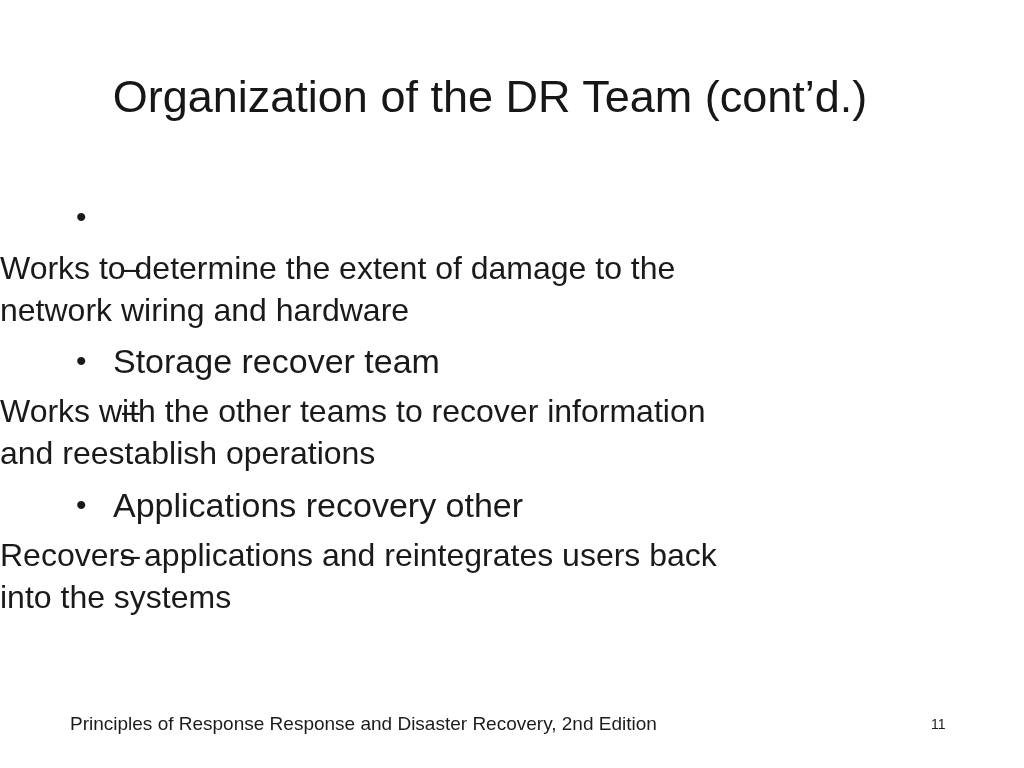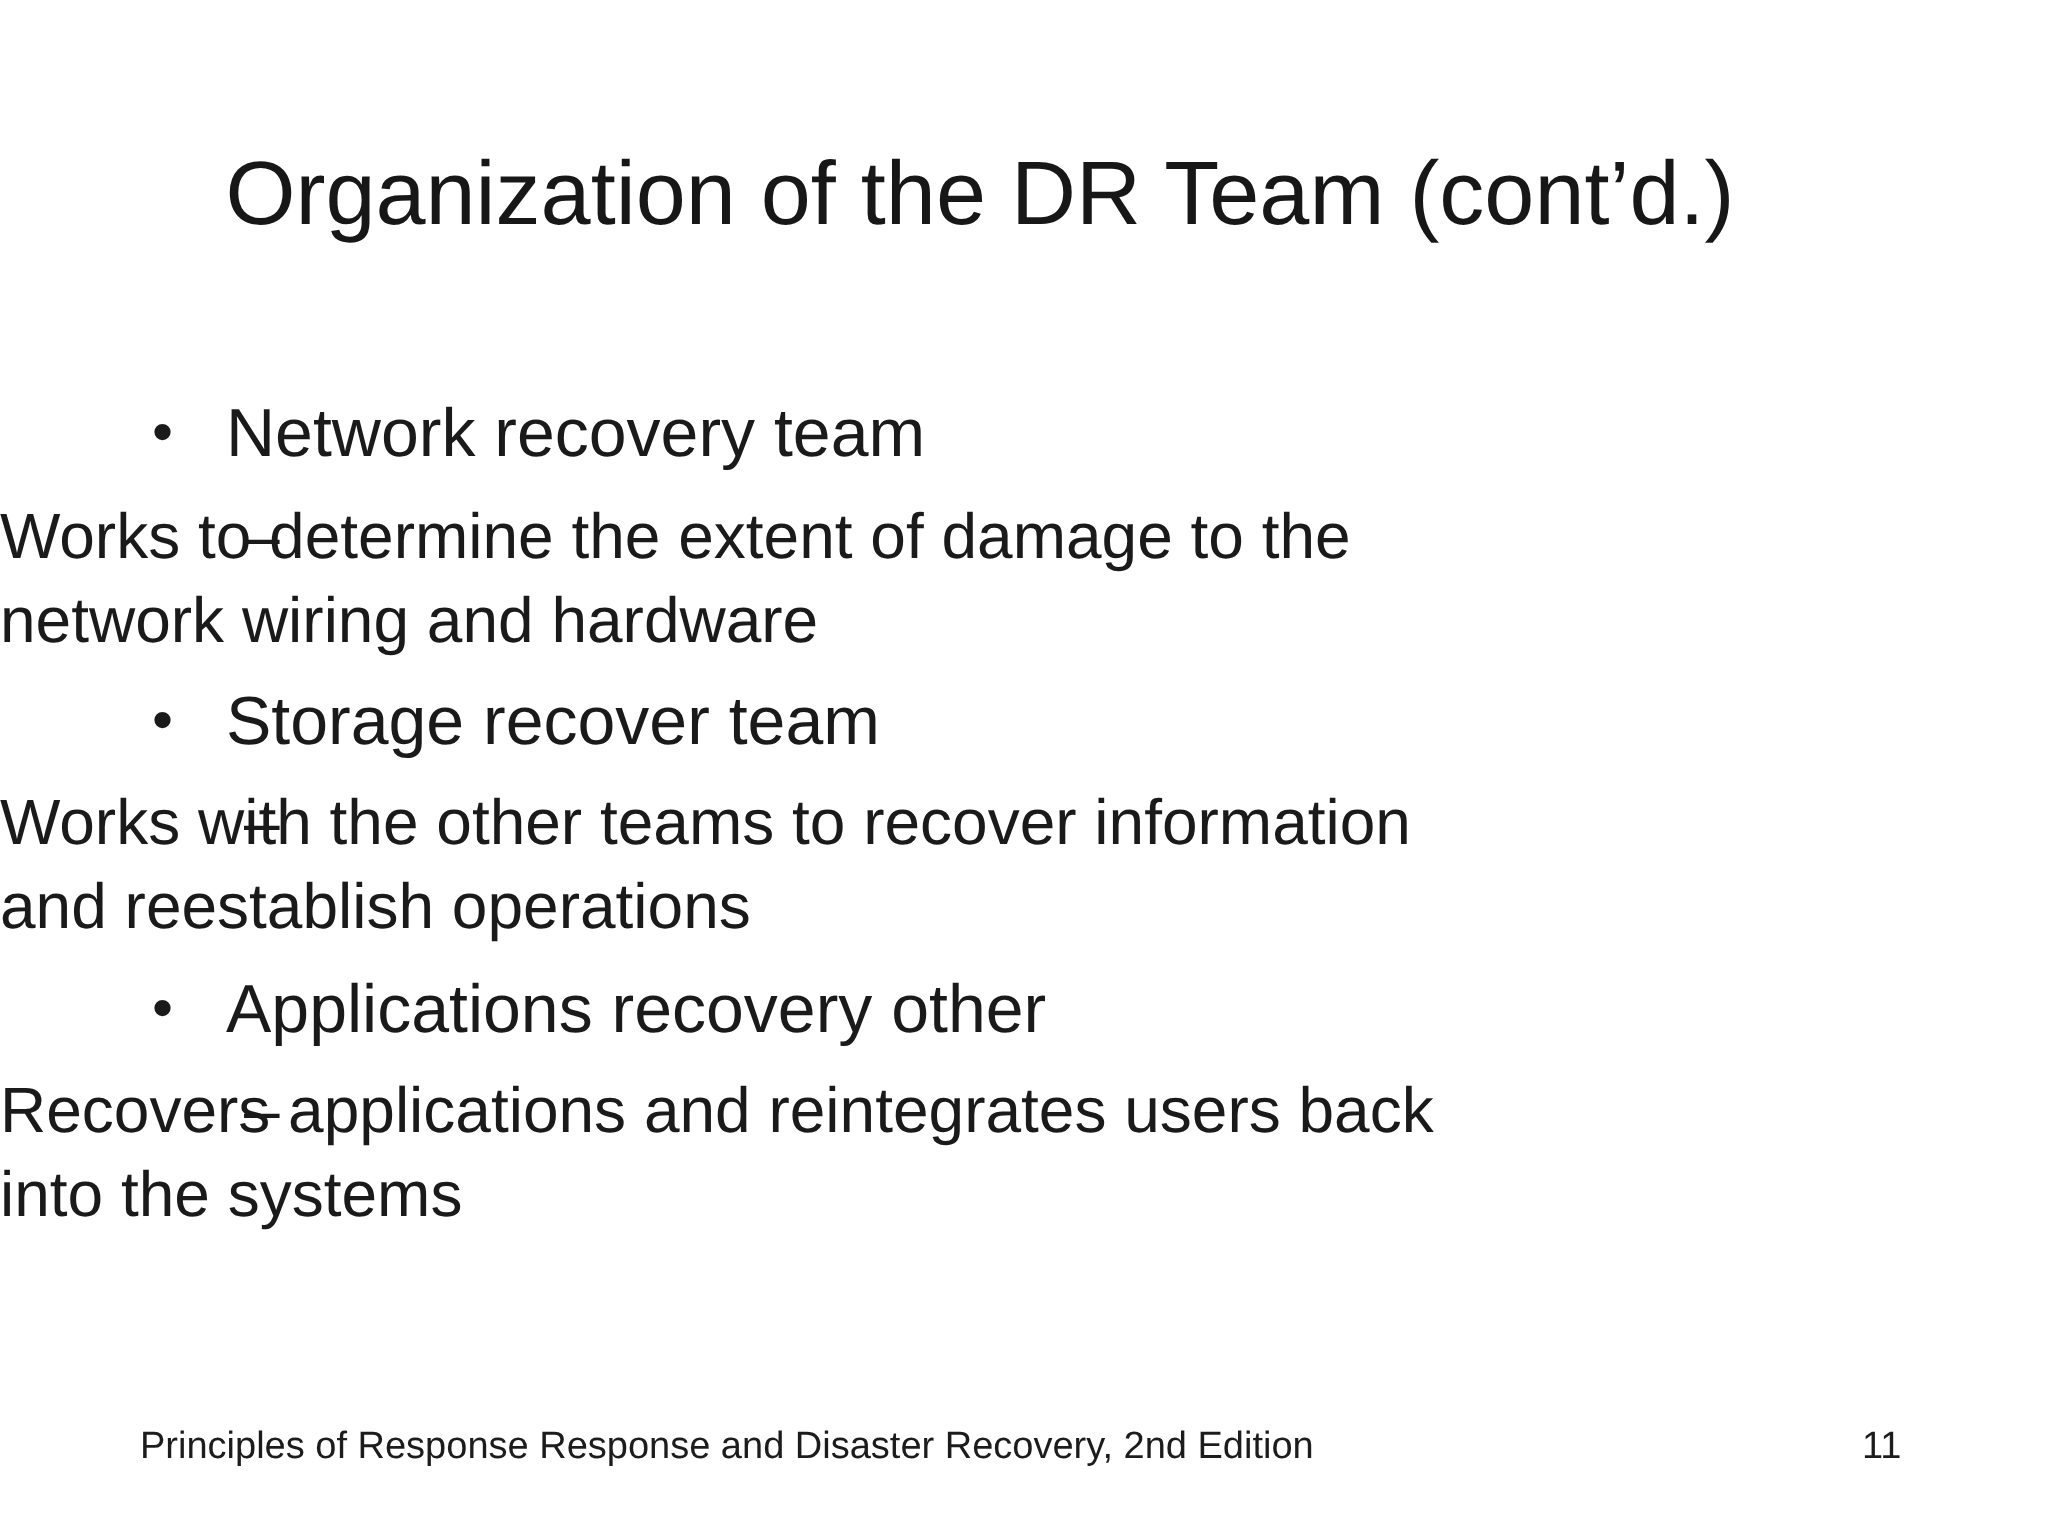--- a/index.html
+++ b/index.html
@@ -76,35 +76,34 @@
     top: 712px;
     font-size: 19px;
     line-height: 24px;
     color: #1c1c1c;
     white-space: nowrap;
   }
   .page-number {
     position: absolute;
     left: 931px;
     top: 712px;
-    font-size: 19px;
+    font-size: 14px;
     line-height: 24px;
     color: #1c1c1c;
   }
 </style>
 </head>
 <body>
 
 <div class="slide">
 
   <div class="slide-title">Organization of the DR Team (cont’d.)</div>
 
   <div class="bullet-l1 pos-b1">
     <span class="marker">•</span>
-    <span class="text">Network recovery team</span>
   </div>
   <div class="bullet-l2 pos-s1">
     <span class="marker">–</span>
     <span class="text">Works to determine the extent of damage to the
 network wiring and hardware</span>
   </div>
 
   <div class="bullet-l1 pos-b2">
     <span class="marker">•</span>
     <span class="text">Storage recover team</span>

